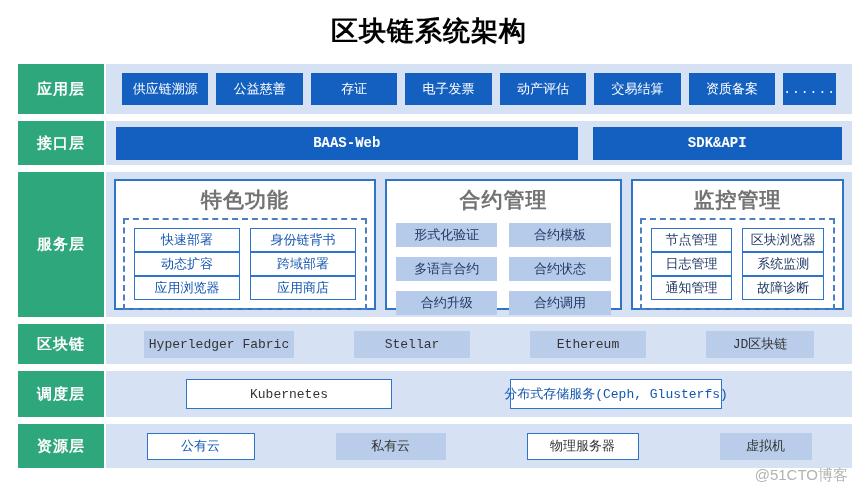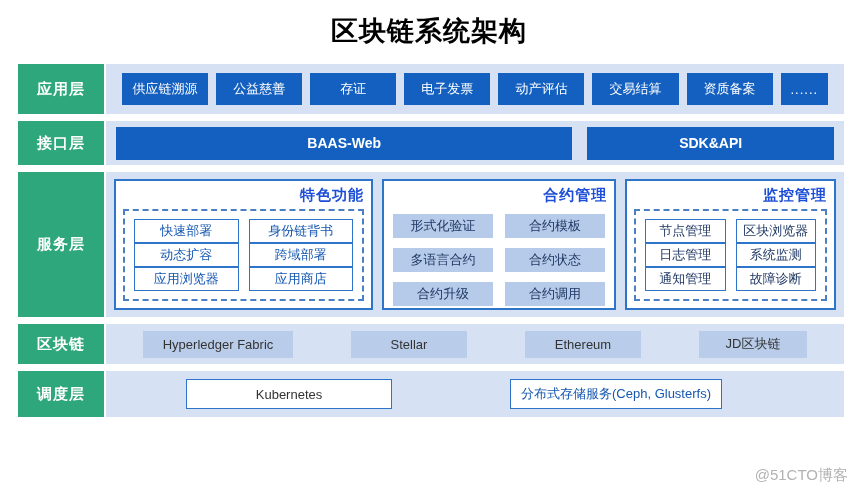--- a/index.html
+++ b/index.html
@@ -8,21 +8,21 @@
     font-family:"Liberation Sans","DejaVu Sans",sans-serif;
     width:858px; height:500px; overflow:hidden; position:relative;
   }
   .canvas { position:relative; width:858px; height:500px; background:#fff; }
 
   .title {
     text-align:center; font-size:27px; font-weight:bold; color:#000;
     padding-top:13px; letter-spacing:1px;
   }
 
-  .rows { position:absolute; left:18px; right:14px; top:64px; }
+  .rows { position:absolute; left:18px; right:6px; top:64px;font-family:Liberation Mono, monospace; }
   .row { display:flex; gap:2px; }
   .row + .row { margin-top:7px; }
   .r-app   { height:50px; }
   .r-if    { height:44px; }
   .r-svc   { height:145px; }
   .r-bc    { height:40px; }
   .r-sched { height:46px; }
   .r-res   { height:44px; }
 
   .label {
@@ -52,21 +52,21 @@
   .if-bar.sdk  { flex:1; }
 
   
   .svc-content { padding:7px 8px; gap:9px; align-items:stretch; }
   .panel {
     background:#fff; border:2px solid #2e74c8; display:flex; flex-direction:column;
     padding:2px 7px 7px;
   }
   .panel.p1 { flex:1.25; } .panel.p2 { flex:1.12; } .panel.p3 { flex:1; }
   .panel-title {
-    text-align:right; font-weight:bold; font-size:15px; color:#1d4ed8;
+    text-align:center; font-weight:bold; font-size:21px; color:#737373;
     padding:3px 0 4px; letter-spacing:1px;
   }
   .dashed-grid {
     flex:1; border:2px dashed #4a7fc1; display:grid; grid-template-columns:1fr 1fr;
     gap:0 10px; padding:8px 9px; align-content:space-between;
   }
   .plain-grid {
     flex:1; display:grid; grid-template-columns:1fr 1fr;
     gap:10px 12px; padding:5px 2px 3px; align-content:space-between;
   }
@@ -189,17 +189,26 @@
     </div>
 
     <div class="row r-sched">
       <div class="label">调度层</div>
       <div class="content sched-content">
         <div class="chip chip-outline k8s">Kubernetes</div>
         <div class="chip chip-outline chip-blue-text storage">分布式存储服务(Ceph, Glusterfs)</div>
       </div>
     </div>
 
+    <div class="row r-res">
+      <div class="label">资源层</div>
+      <div class="content res-content">
+        <div class="chip chip-outline chip-blue-text w-public">公有云</div>
+        <div class="chip chip-fill w-private">私有云</div>
+        <div class="chip chip-outline w-physical">物理服务器</div>
+        <div class="chip chip-fill w-vm">虚拟机</div>
+      </div>
+    </div>
 
   </div>
 
   <div class="watermark">@51CTO博客</div>
 </div>
 
 </body></html>

